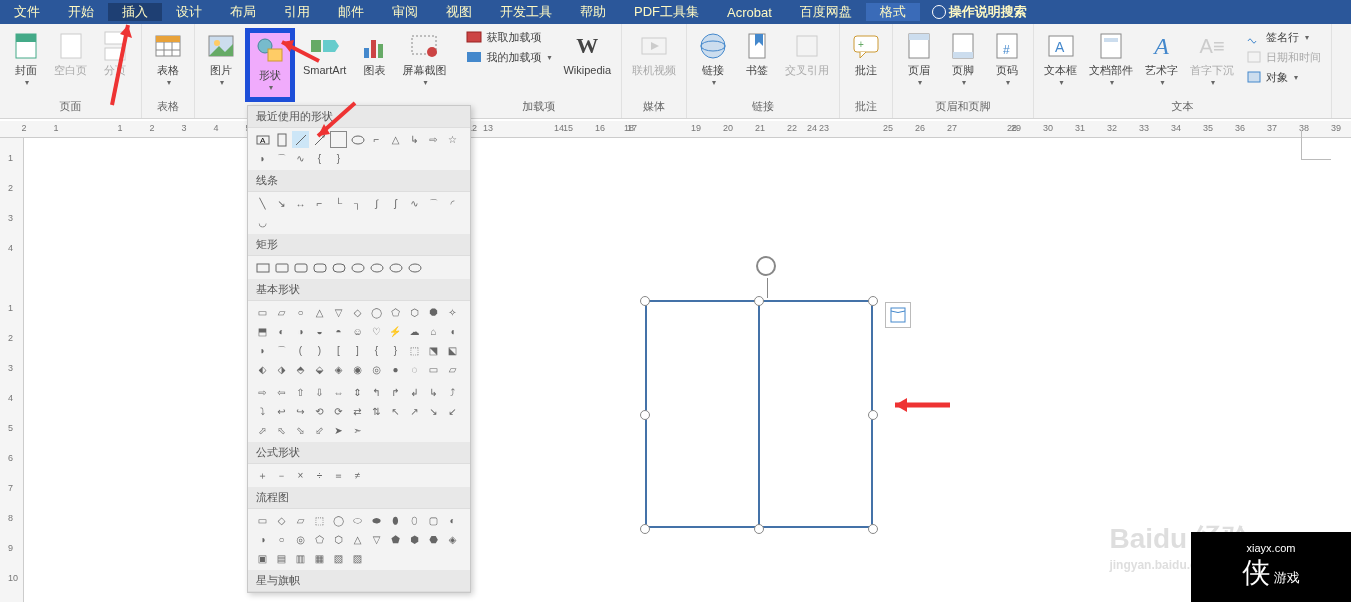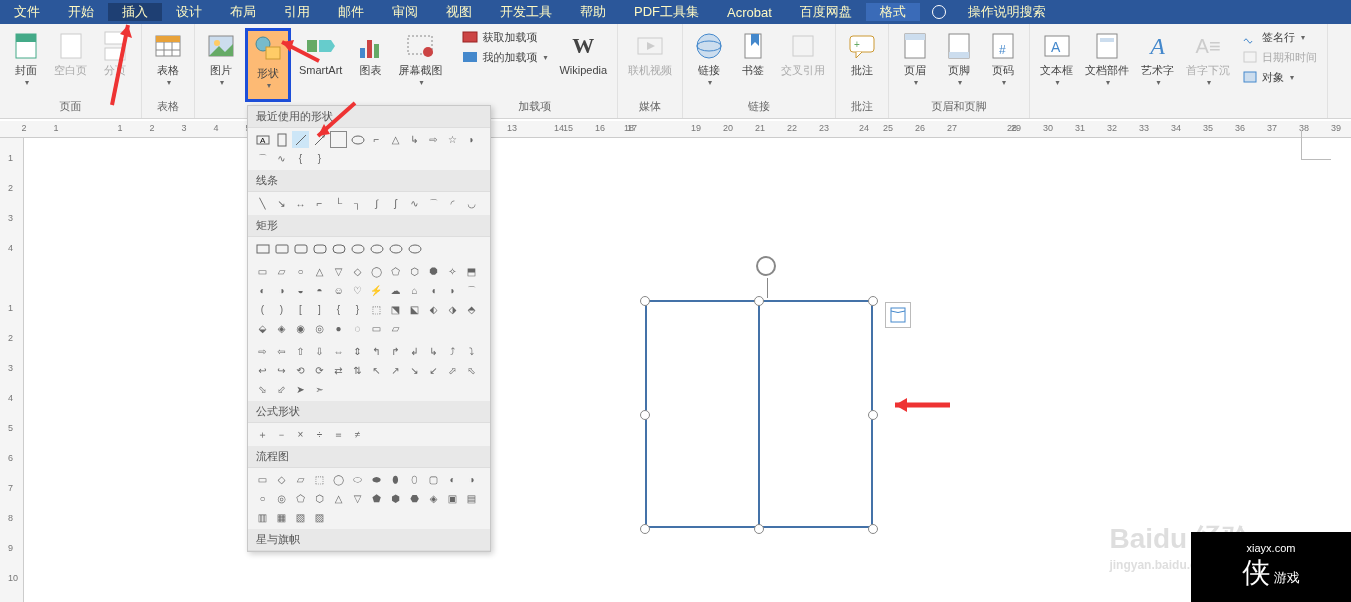--- a/index.html
+++ b/index.html
@@ -2,21 +2,21 @@
 <html><head>
 <meta charset="utf-8">
 <style>
 * { margin: 0; padding: 0; box-sizing: border-box; font-family: "Microsoft YaHei", sans-serif; }
 body { width: 1351px; height: 602px; background: #fff; overflow: hidden; position: relative; }
 
 .tab-bar { height: 24px; background: #2b579a; display: flex; color: #fef9c3; font-size: 13px; align-items: center; }
 .tab { padding: 0 14px; display: flex; align-items: center; cursor: pointer; }
 .tab.active { background: #1e3f73; }
 .tab.format { background: #3a6bb8; }
-.help-search { display: flex; align-items: center; padding: 0 12px; gap: 22px; }
+.help-search { display: flex; align-items: center; padding: 0 12px; gap: 3px; font-weight: bold; }
 .bulb { width: 14px; height: 14px; border: 1.5px solid #fff; border-radius: 50%; position: relative; }
 
 .ribbon { height: 95px; background: #f3f3f3; border-bottom: 1px solid #d4d4d4; display: flex; }
 .ribbon-group { border-right: 1px solid #e1e1e1; display: flex; flex-direction: column; justify-content: space-between; padding: 4px 6px 2px; }
 .group-label { text-align: center; font-size: 11px; color: #666; padding-bottom: 2px; }
 .group-content { display: flex; gap: 4px; flex: 1; }
 .big-btn { display: flex; flex-direction: column; align-items: center; justify-content: flex-start; padding: 2px 4px; min-width: 40px; font-size: 11px; color: #444; gap: 2px; }
 .big-btn.disabled { color: #aaa; }
 .big-btn .ico { width: 32px; height: 32px; display: flex; align-items: center; justify-content: center; }
 .big-btn .lbl { text-align: center; line-height: 12px; }
@@ -27,21 +27,21 @@
 
 .ruler-h { position: absolute; top: 121px; left: 0; right: 0; height: 17px; background: #f5f5f5; border-bottom: 1px solid #ccc; font-size: 9px; color: #777; }
 .ruler-h-inner { position: absolute; left: 24px; right: 0; top: 0; bottom: 0; display: flex; align-items: center; }
 .ruler-tick { position: absolute; top: 2px; transform: translateX(-50%); }
 .ruler-v { position: absolute; top: 138px; left: 0; width: 24px; bottom: 0; background: #f5f5f5; border-right: 1px solid #ccc; }
 .ruler-v-tick { position: absolute; left: 8px; font-size: 9px; color: #777; transform: translateY(-50%) rotate(0deg); }
 
 .canvas { position: absolute; top: 138px; left: 24px; right: 0; bottom: 0; background: #fff; }
 .page-corner-r { position: absolute; top: 130px; right: 20px; width: 30px; height: 30px; border-left: 1px solid #bbb; border-bottom: 1px solid #bbb; }
 
-.shapes-dropdown { position: absolute; top: 105px; left: 247px; width: 244px; background: #f3f3f3; border: 1px solid #c8c8c8; box-shadow: 2px 2px 6px rgba(0,0,0,.2); font-size: 11px; max-height: 490px; overflow: hidden; }
+.shapes-dropdown { position: absolute; top: 105px; left: 247px; width: 224px; background: #f3f3f3; border: 1px solid #c8c8c8; box-shadow: 2px 2px 6px rgba(0,0,0,.2); font-size: 11px; max-height: 490px; overflow: hidden; }
 .sd-header { background: #e8e8e8; padding: 3px 8px; color: #555; font-weight: normal; border-bottom: 1px solid #ddd; }
 .sd-grid { display: flex; flex-wrap: wrap; padding: 3px 6px; gap: 2px; }
 .sd-item { width: 17px; height: 17px; border: 1px solid #888; display: flex; align-items: center; justify-content: center; font-size: 10px; color: #666; }
 .sd-item.sel { background: #cde6f7; border-color: #2b579a; }
 .sd-item.noborder { border: none; }
 
 .shape-rect { position: absolute; top: 300px; left: 645px; width: 228px; height: 228px; border: 2px solid #4472a8; background: transparent; }
 .shape-line { position: absolute; top: 300px; left: 758px; width: 2px; height: 228px; background: #4472a8; }
 .handle { position: absolute; width: 10px; height: 10px; border: 1px solid #888; border-radius: 50%; background: #fff; }
 .rotate-handle { position: absolute; top: 256px; left: 756px; width: 20px; height: 20px; border: 2px solid #888; border-radius: 50%; }
@@ -146,21 +146,21 @@
         <div class="ico">
             <svg class="ico-svg" viewBox="0 0 32 32">
               <rect x="4" y="6" width="24" height="20" fill="#cde" stroke="#888"></rect>
               <circle cx="12" cy="13" r="3" fill="#fc6"></circle>
               <polyline points="4,26 14,16 20,22 28,14 28,26" fill="#6a6" stroke="none"></polyline>
             </svg>
           </div>
         <div class="lbl">图片</div>
           <span class="arrow-dn">▾</span>
       </div>
-      <div class="big-btn" style="background:#fdba74;border:3px solid #1d4ed8">
+      <div class="big-btn" style="background:#f0abfc;border:5px solid #1d4ed8">
         <div class="ico">
             <svg class="ico-svg" viewBox="0 0 32 32">
               <circle cx="11" cy="11" r="7" fill="#7bc" stroke="#489"></circle>
               <rect x="14" y="14" width="14" height="12" fill="#fc6" stroke="#c93"></rect>
             </svg>
           </div>
         <div class="lbl">形状</div>
           <span class="arrow-dn">▾</span>
       </div>
       <div class="big-btn">
@@ -369,20 +369,21 @@
         </div>
         <div class="small-item">
           <span class="ico"><svg class="ico-svg" viewBox="0 0 16 16">
                 <rect x="2" y="3" width="12" height="10" fill="#cde" stroke="#48c"></rect>
               </svg></span>
           <span>对象</span>
             <span class="arrow-dn">▾</span>
         </div>
       </div>
     </div>
+    <div class="group-label">文本</div>
   </div>
 
 </div>
 
 <div class="ruler-h">
   <div class="ruler-h-inner" id="ruler-h-inner">
       <span class="ruler-tick" style="left: 0px;">2</span>
       <span class="ruler-tick" style="left: 32px;">1</span>
       <span class="ruler-tick" style="left: 64px;"></span>
       <span class="ruler-tick" style="left: 96px;">1</span>
@@ -390,32 +391,32 @@
       <span class="ruler-tick" style="left: 160px;">3</span>
       <span class="ruler-tick" style="left: 192px;">4</span>
       <span class="ruler-tick" style="left: 224px;">5</span>
       <span class="ruler-tick" style="left: 256px;">6</span>
       <span class="ruler-tick" style="left: 288px;">7</span>
       <span class="ruler-tick" style="left: 320px;">8</span>
       <span class="ruler-tick" style="left: 352px;">9</span>
       <span class="ruler-tick" style="left: 384px;">10</span>
       <span class="ruler-tick" style="left: 416px;">11</span>
       <span class="ruler-tick" style="left: 448px;">12</span>
-      <span class="ruler-tick" style="left: 488px;">13</span>
+      <span class="ruler-tick" style="left: 464px;">13</span>
       <span class="ruler-tick" style="left: 512px; margin-left: 23px;">14</span>
       <span class="ruler-tick" style="left: 544px;">15</span>
       <span class="ruler-tick" style="left: 576px;">16</span>
       <span class="ruler-tick" style="left: 608px;">17</span>
       <span class="ruler-tick" style="left: 605px; text-align: right;">18</span>
       <span class="ruler-tick" style="left: 672px;">19</span>
       <span class="ruler-tick" style="left: 704px;">20</span>
       <span class="ruler-tick" style="left: 736px;">21</span>
       <span class="ruler-tick" style="left: 768px;">22</span>
       <span class="ruler-tick" style="left: 800px;">23</span>
-      <span class="ruler-tick" style="left: 840px;">24</span>
+      <span class="ruler-tick" style="left: 788px;">24</span>
       <span class="ruler-tick" style="left: 864px;">25</span>
       <span class="ruler-tick" style="left: 896px;">26</span>
       <span class="ruler-tick" style="left: 928px;">27</span>
       <span class="ruler-tick" style="left: 988px;">28</span>
       <span class="ruler-tick" style="left: 992px; text-align: center;">29</span>
       <span class="ruler-tick" style="left: 1024px;">30</span>
       <span class="ruler-tick" style="left: 1056px;">31</span>
       <span class="ruler-tick" style="left: 1088px;">32</span>
       <span class="ruler-tick" style="left: 1120px;">33</span>
       <span class="ruler-tick" style="left: 1152px;">34</span>
@@ -547,20 +548,21 @@
         <svg width="14" height="14">
           <rect x="1" y="3" width="12" height="8" rx="7" fill="none" stroke="#666"></rect>
         </svg>
       </div>
       <div class="sd-item noborder">
         <svg width="14" height="14">
           <rect x="1" y="3" width="12" height="8" rx="8" fill="none" stroke="#666"></rect>
         </svg>
       </div>
     </div>
+  <div class="sd-header">基本形状</div>
   <div class="sd-grid" id="shapes-basic">
       <div class="sd-item noborder">▭</div>
       <div class="sd-item noborder">▱</div>
       <div class="sd-item noborder">○</div>
       <div class="sd-item noborder">△</div>
       <div class="sd-item noborder">▽</div>
       <div class="sd-item noborder">◇</div>
       <div class="sd-item noborder">◯</div>
       <div class="sd-item noborder">⬠</div>
       <div class="sd-item noborder">⬡</div>

